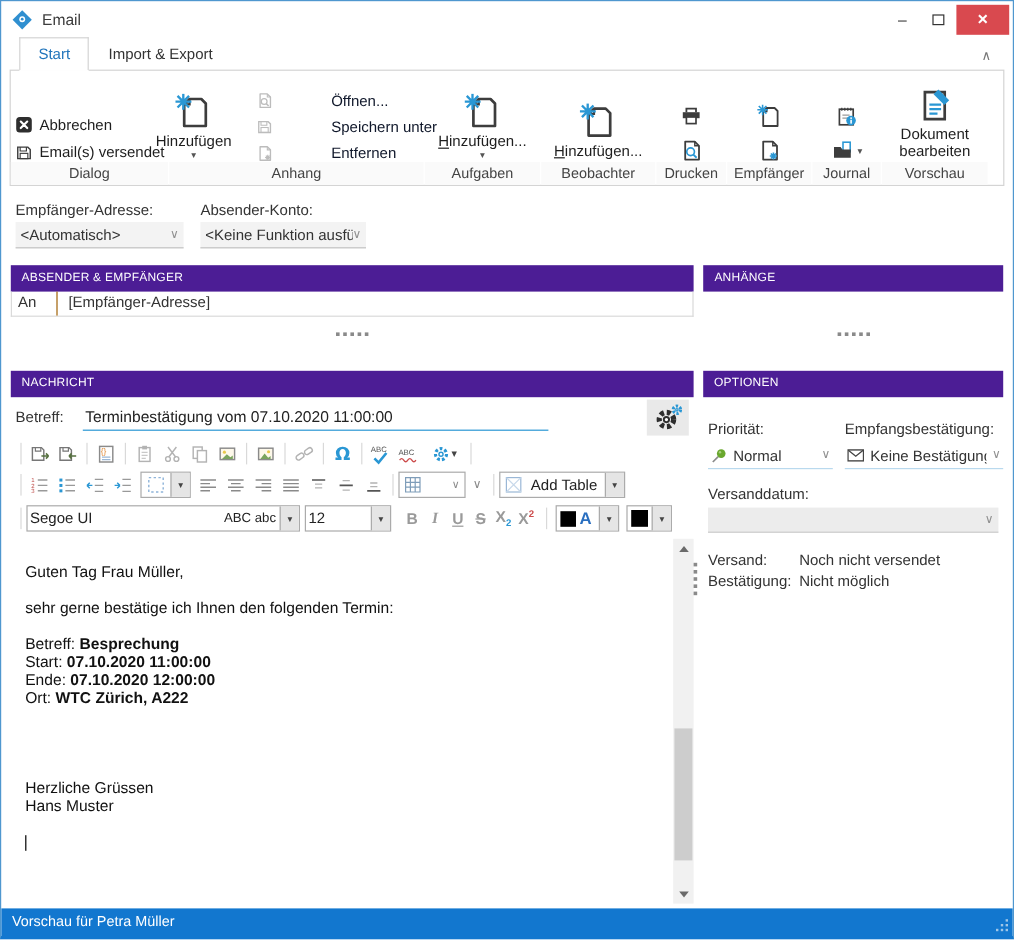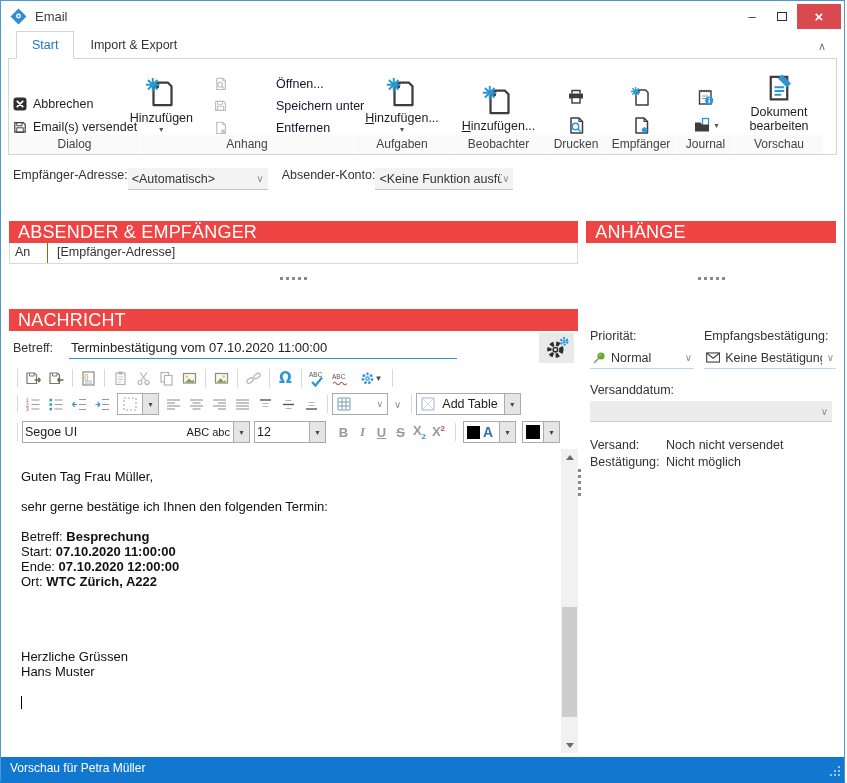--- a/index.html
+++ b/index.html
@@ -36,30 +36,30 @@
   .bigbtn .blabel2 { margin-top:2px; text-align:center; line-height:14px; white-space:normal; width:76px; }
   .drop { font-size:8px; color:#555; margin-top:1px; line-height:7px; }
   .accel { text-decoration:underline; }
   .iconcol { display:flex; flex-direction:column; gap:8px; align-items:center; }
   .ibtn { display:flex; align-items:center; gap:2px; }
   svg.ic { color:#3d3d3d; }
   .thinsep { width:1px; background:#e9e9e9; align-self:stretch; margin:2px 4px; }
 
   
   .formrow { display:flex; gap:14px; padding:13px 12px 8px; height:66px; }
-  .ffield { display:flex; flex-direction:row; }
+  .ffield { display:flex; flex-direction:column; }
   .flabel { font-size:12.5px; color:#333; margin-bottom:3px; }
   .fcombo { width:140px; height:22px; background:#f3f3f3; border-bottom:1px solid #c3c3c3; display:flex; align-items:center; padding:0 4px; font-size:12.5px; color:#333; }
   .fcombo .chev { margin-left:auto; color:#909090; font-size:10px; }
 
   
   .cols { display:flex; gap:8px; padding:0 8px; }
   .lcol { width:570px; display:flex; flex-direction:column; }
   .rcol { width:250px; display:flex; flex-direction:column; }
-  .shead { background:#ef4444; color:#fff; font-size:18px; padding:0 9px; height:22px; line-height:22px; letter-spacing:.2px; }
+  .shead { background:#4c1d95; color:#fff; font-size:10px; padding:0 9px; height:22px; line-height:22px; letter-spacing:.2px; }
   .cols1 { height:88px; }
   .totable { border:1px solid #dadada; border-top:none; display:flex; height:21px; font-size:12.5px; }
   .tocell1 { width:38px; border-right:1px solid #a16207; padding:2px 0 0 5px; color:#333; }
   .tocell2 { flex:1; padding:2px 0 0 9px; color:#333; }
   .hdots { display:flex; gap:3px; justify-content:center; }
   .hdots i { width:3px; height:3px; background:#8a8a8a; }
   .mt12 { margin-top:13px; } .mt33 { margin-top:34px; }
 
   .cols2 { height:444px; position:relative; }
   .vdots { position:absolute; left:577px; top:160px; display:flex; flex-direction:column; gap:3px; }
@@ -692,20 +692,21 @@
 
     <div class="vdots">
         <i></i>
         <i></i>
         <i></i>
         <i></i>
         <i></i>
       </div>
 
     <div class="rcol">
+      <div class="shead">OPTIONEN</div>
       <div class="optgrid">
         <div class="optf">
           <span class="flabel">Priorität:</span>
           <div class="ocombo w104">
             <svg width="14" height="14" viewBox="0 0 14 14">
                 <path d="M6.5 7.5 L2 12" stroke="#8a8a8a" stroke-width="1.4"></path>
                 <circle cx="9" cy="5" r="3.6" fill="#6aa82e"></circle>
                 <circle cx="8" cy="3.9" r="1" fill="#a8cf7f"></circle>
               </svg>
             <span>Normal</span>

